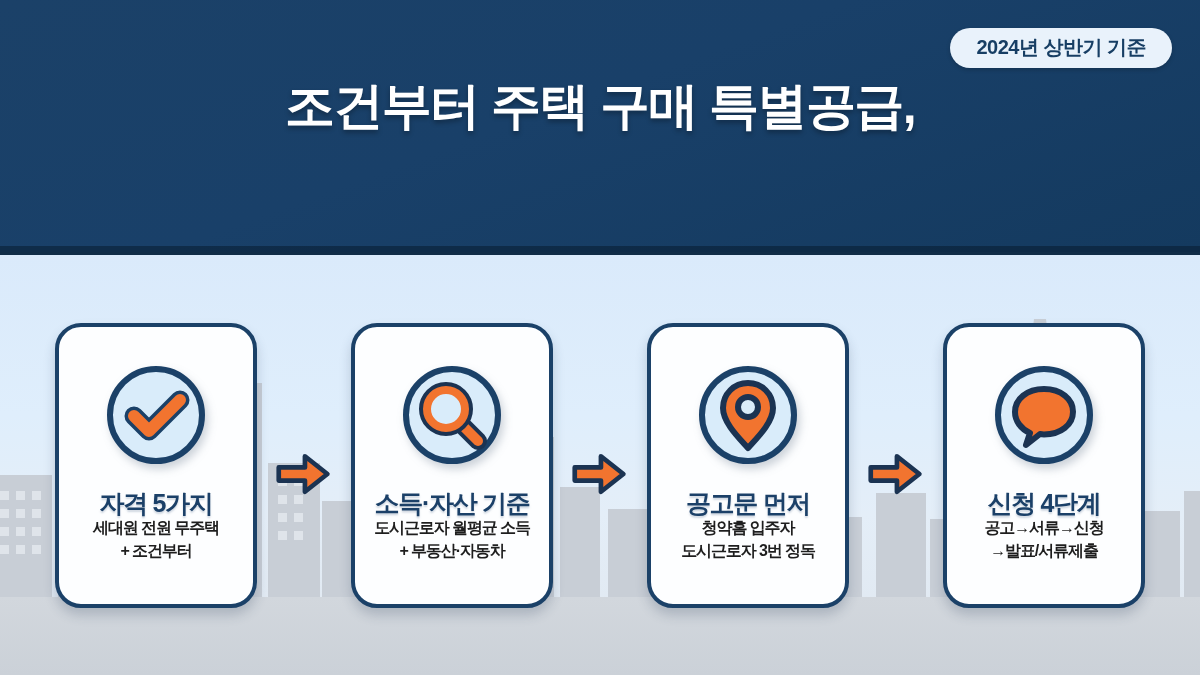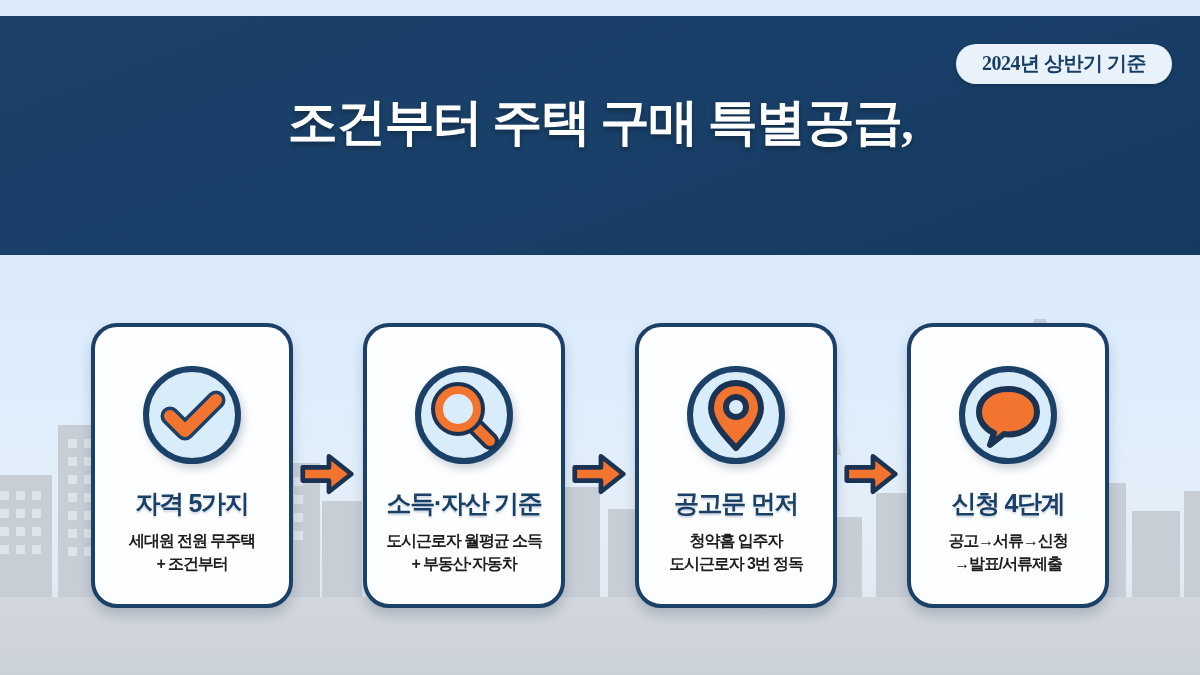--- a/index.html
+++ b/index.html
@@ -19,28 +19,27 @@
     width: 1200px;
     height: 675px;
     overflow: hidden;
     background: #dceafb;
   }
 
   
   .header {
     position: absolute;
     left: 0;
-    top: 16px;
+    top: 0;
     width: 1200px;
     height: 255px;
     background: linear-gradient(160deg, #1b4168 0%, #194069 45%, #143a5f 100%);
     border-bottom: 3px solid #102c47;
     box-sizing: border-box;
     overflow: hidden;
-    font-family: Liberation Serif, serif;
   }
   .header::after {
     content: "";
     position: absolute;
     left: 0; right: 0; bottom: 0;
     height: 6px;
     background: rgba(8, 28, 48, .55);
   }
 
   .badge {
@@ -105,21 +104,21 @@
   
   .cards {
     position: absolute;
     left: 0;
     top: 255px;
     width: 1200px;
     height: 420px;
     display: flex;
     align-items: center;
     justify-content: center;
-    gap: 4px;
+    gap: 16px;
   }
 
   .card {
     position: relative;
     width: 202px;
     height: 285px;
     background: #fdfeff;
     border: 4px solid #1b4168;
     border-radius: 26px;
     box-sizing: border-box;
@@ -157,21 +156,20 @@
     color: #1b4068;
     font-size: 25px;
     font-weight: bold;
     letter-spacing: -1.3px;
     line-height: 1;
     white-space: nowrap;
     text-shadow: 0 2px 2px rgba(120,140,165,.35);
   }
 
   .card-desc {
-    margin-top: 13px;
     color: #1e1e1e;
     font-size: 16px;
     font-weight: bold;
     letter-spacing: -1.1px;
     line-height: 1.45;
     text-align: center;
     padding: 0 6px;
     white-space: nowrap;
   }
 

